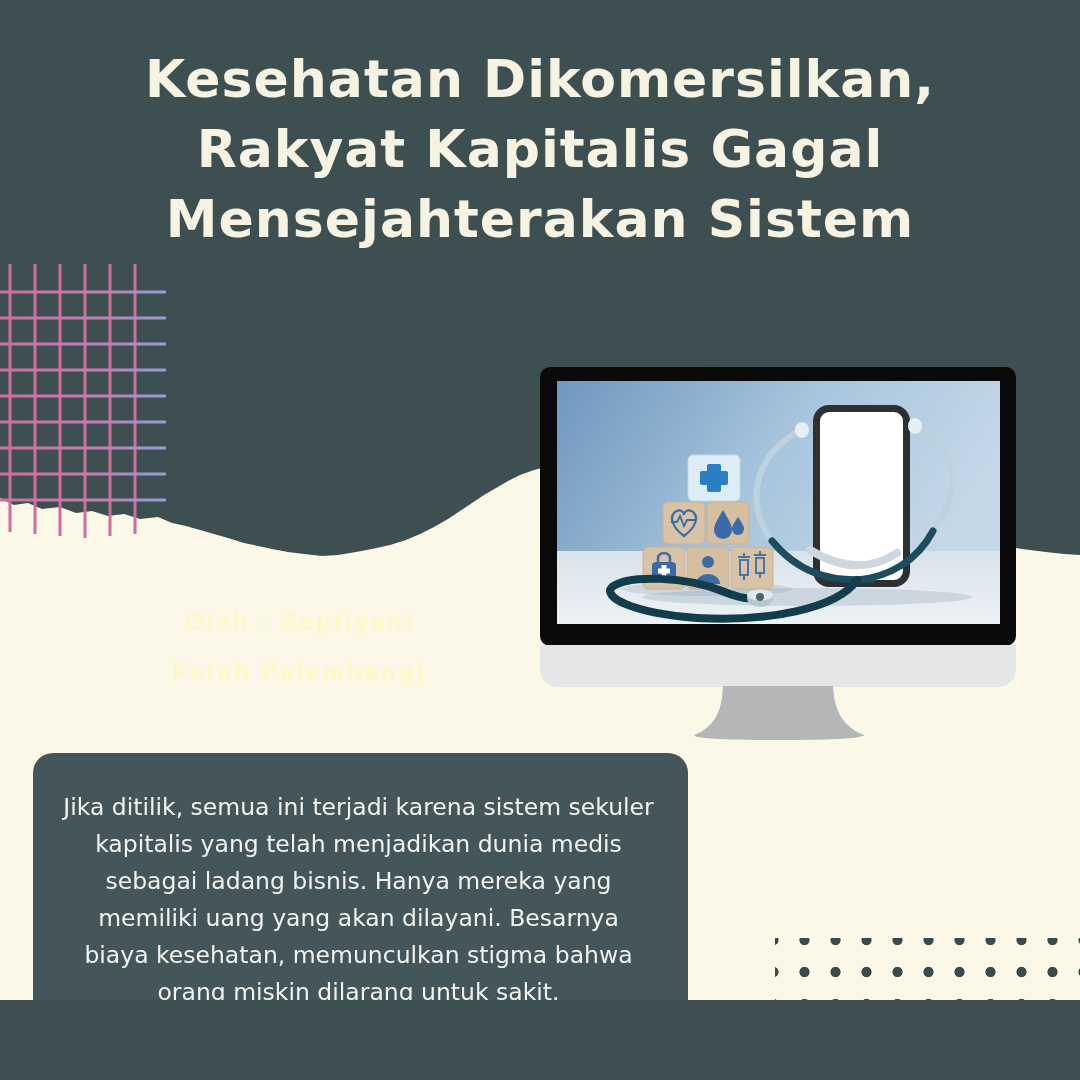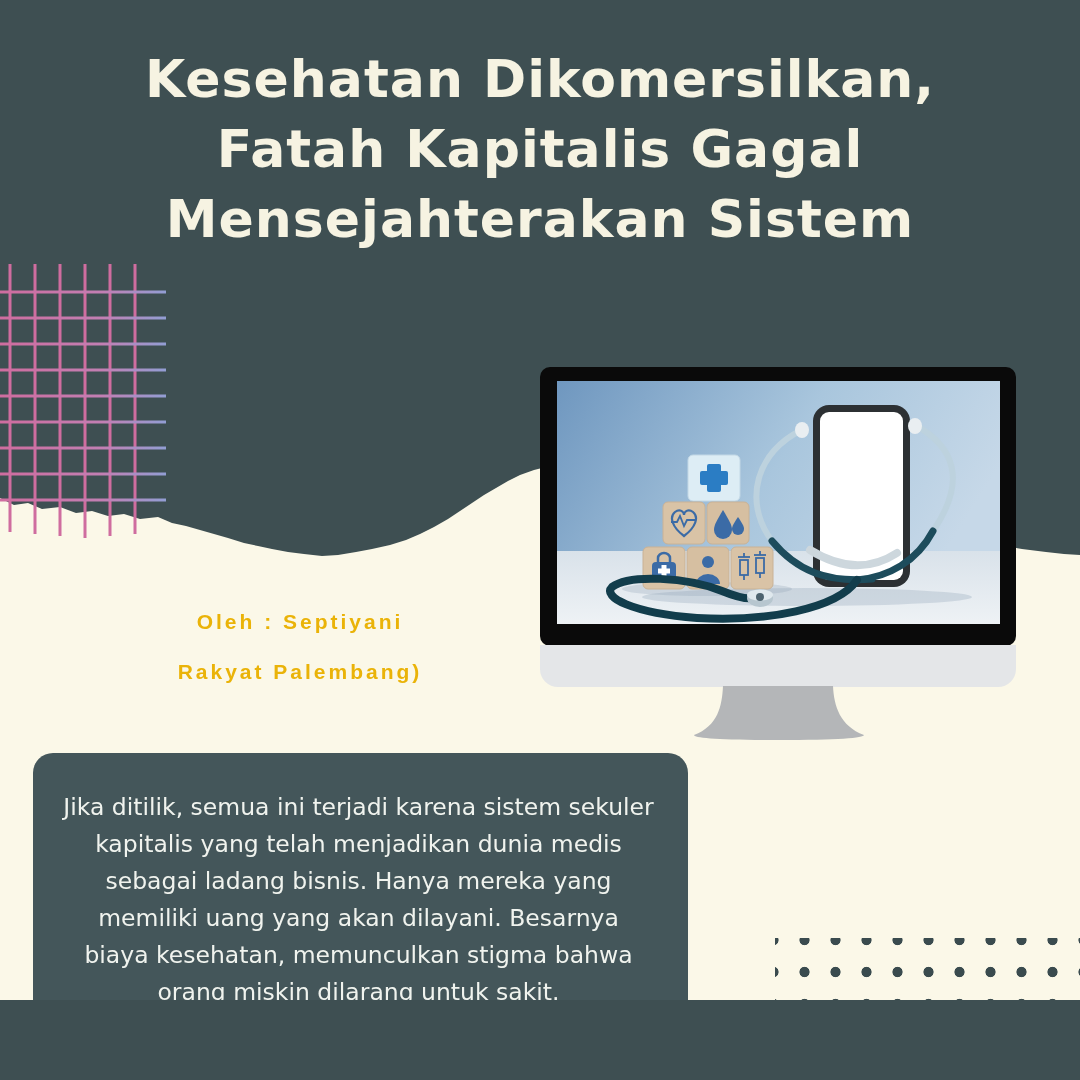--- a/index.html
+++ b/index.html
@@ -15,21 +15,21 @@
     font-weight:700;font-size:52px;line-height:70px;letter-spacing:1px;
     z-index:3;
   }
   
   #tear{left:0;top:0;z-index:1;}
   
   #grid{left:0;top:262px;z-index:2;}
   
   #byline{
     left:40px;top:597px;width:520px;text-align:center;
-    color:#eab308;font-weight:700;font-size:21px;line-height:50px;
+    color:#fef9c3;font-weight:700;font-size:24px;line-height:50px;
     letter-spacing:3px;z-index:4;
   }
   
   #monitor{left:0;top:0;z-index:4;}
   #bezel{left:540px;top:367px;width:476px;height:279px;background:#0a0a0a;border-radius:10px;}
   #photo{left:557px;top:381px;}
   #chin{left:540px;top:645px;width:476px;height:42px;background:#e4e6e8;border-radius:0 0 18px 18px;}
   #stand{left:660px;top:686px;}
   
   #panel{
@@ -87,27 +87,27 @@
       <line x1="0" y1="134" x2="166" y2="134"></line>
       <line x1="0" y1="160" x2="166" y2="160"></line>
       <line x1="0" y1="186" x2="166" y2="186"></line>
       <line x1="0" y1="212" x2="166" y2="212"></line>
       <line x1="0" y1="238" x2="166" y2="238"></line>
     </g>
   </svg>
 
   <div id="title" class="abs">
     <div>Kesehatan Dikomersilkan,</div>
-    <div>Fatah Kapitalis Gagal</div>
+    <div>Rakyat Kapitalis Gagal</div>
     <div>Mensejahterakan Sistem</div>
   </div>
 
   <div id="byline" class="abs">
     <div>Oleh : Septiyani</div>
-    <div>Rakyat Palembang)</div>
+    <div>Fatah Palembang)</div>
   </div>
 
   <div id="monitor" class="abs">
     <div id="bezel" class="abs"></div>
 
     <svg id="photo" class="abs" width="443" height="243" viewBox="0 0 443 243" aria-hidden="true">
       <defs>
         <linearGradient id="sky" x1="0" y1="0" x2="1" y2="0.35">
           <stop offset="0" stop-color="#6f97bf"></stop>
           <stop offset="0.55" stop-color="#a9c6dd"></stop>

